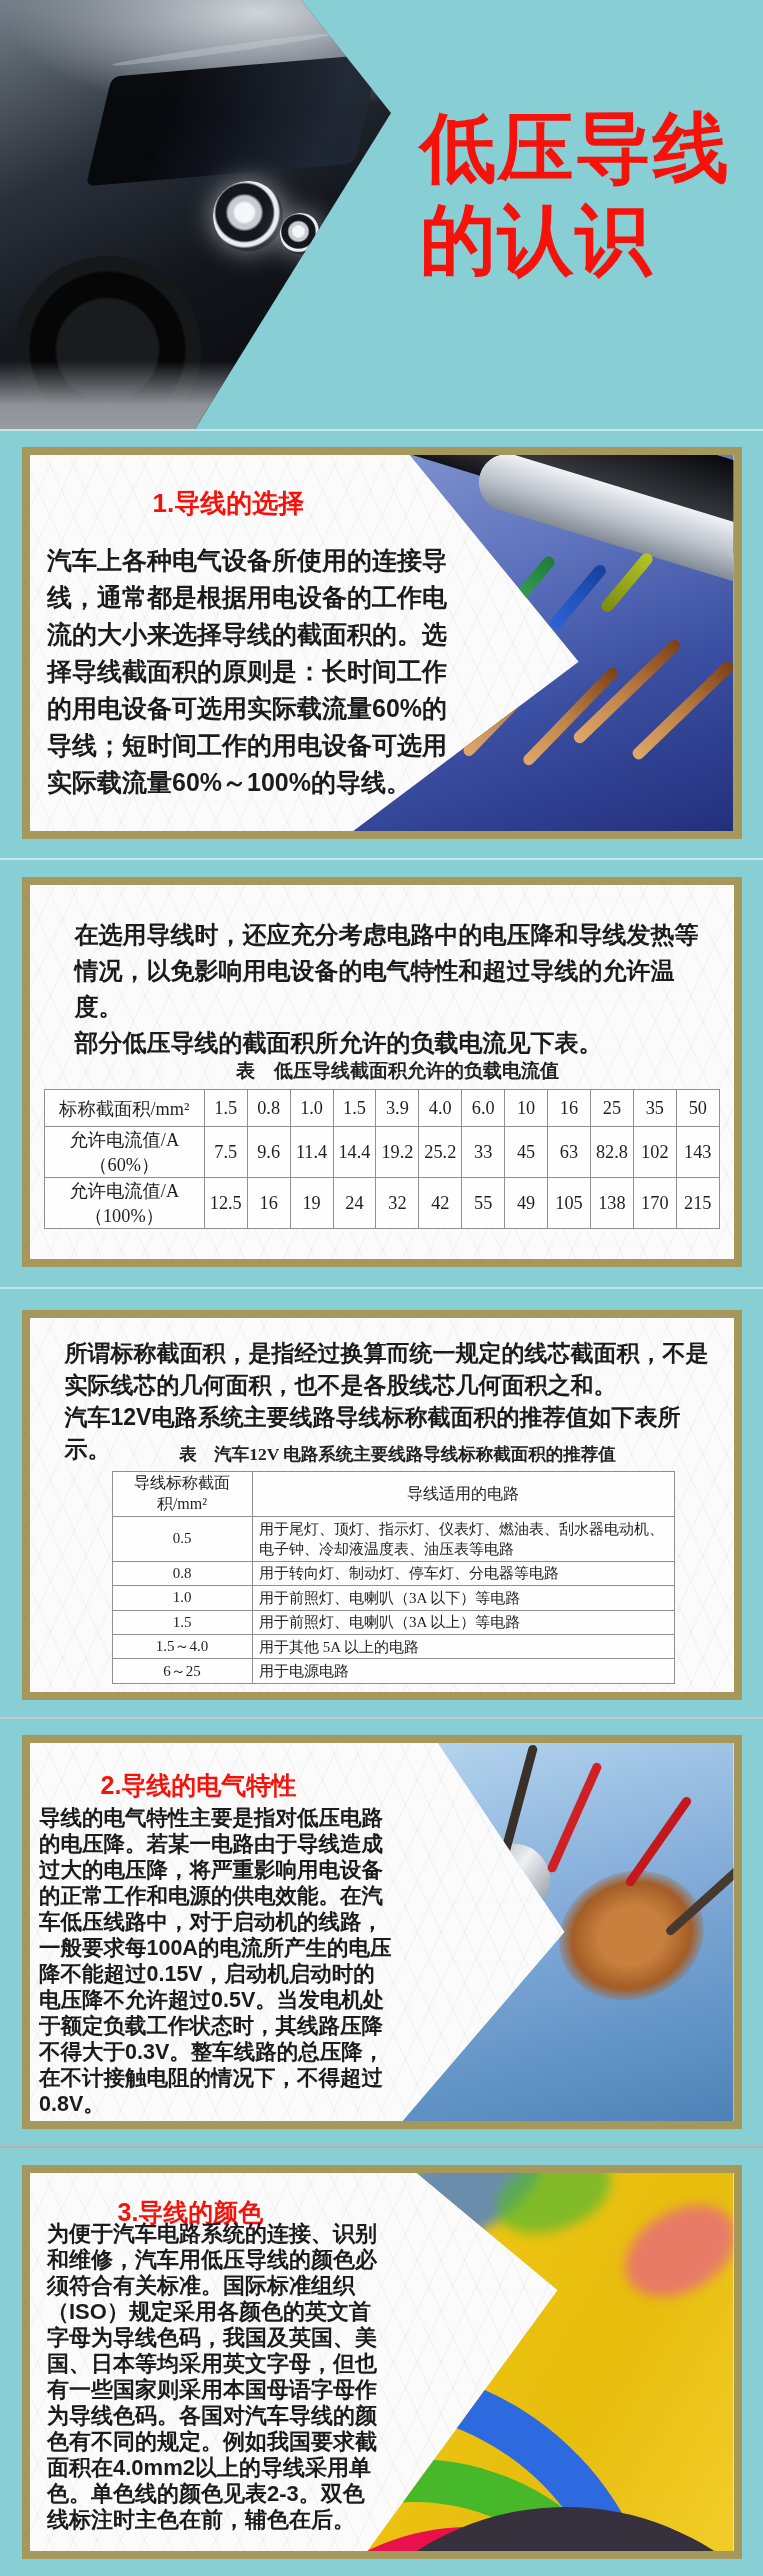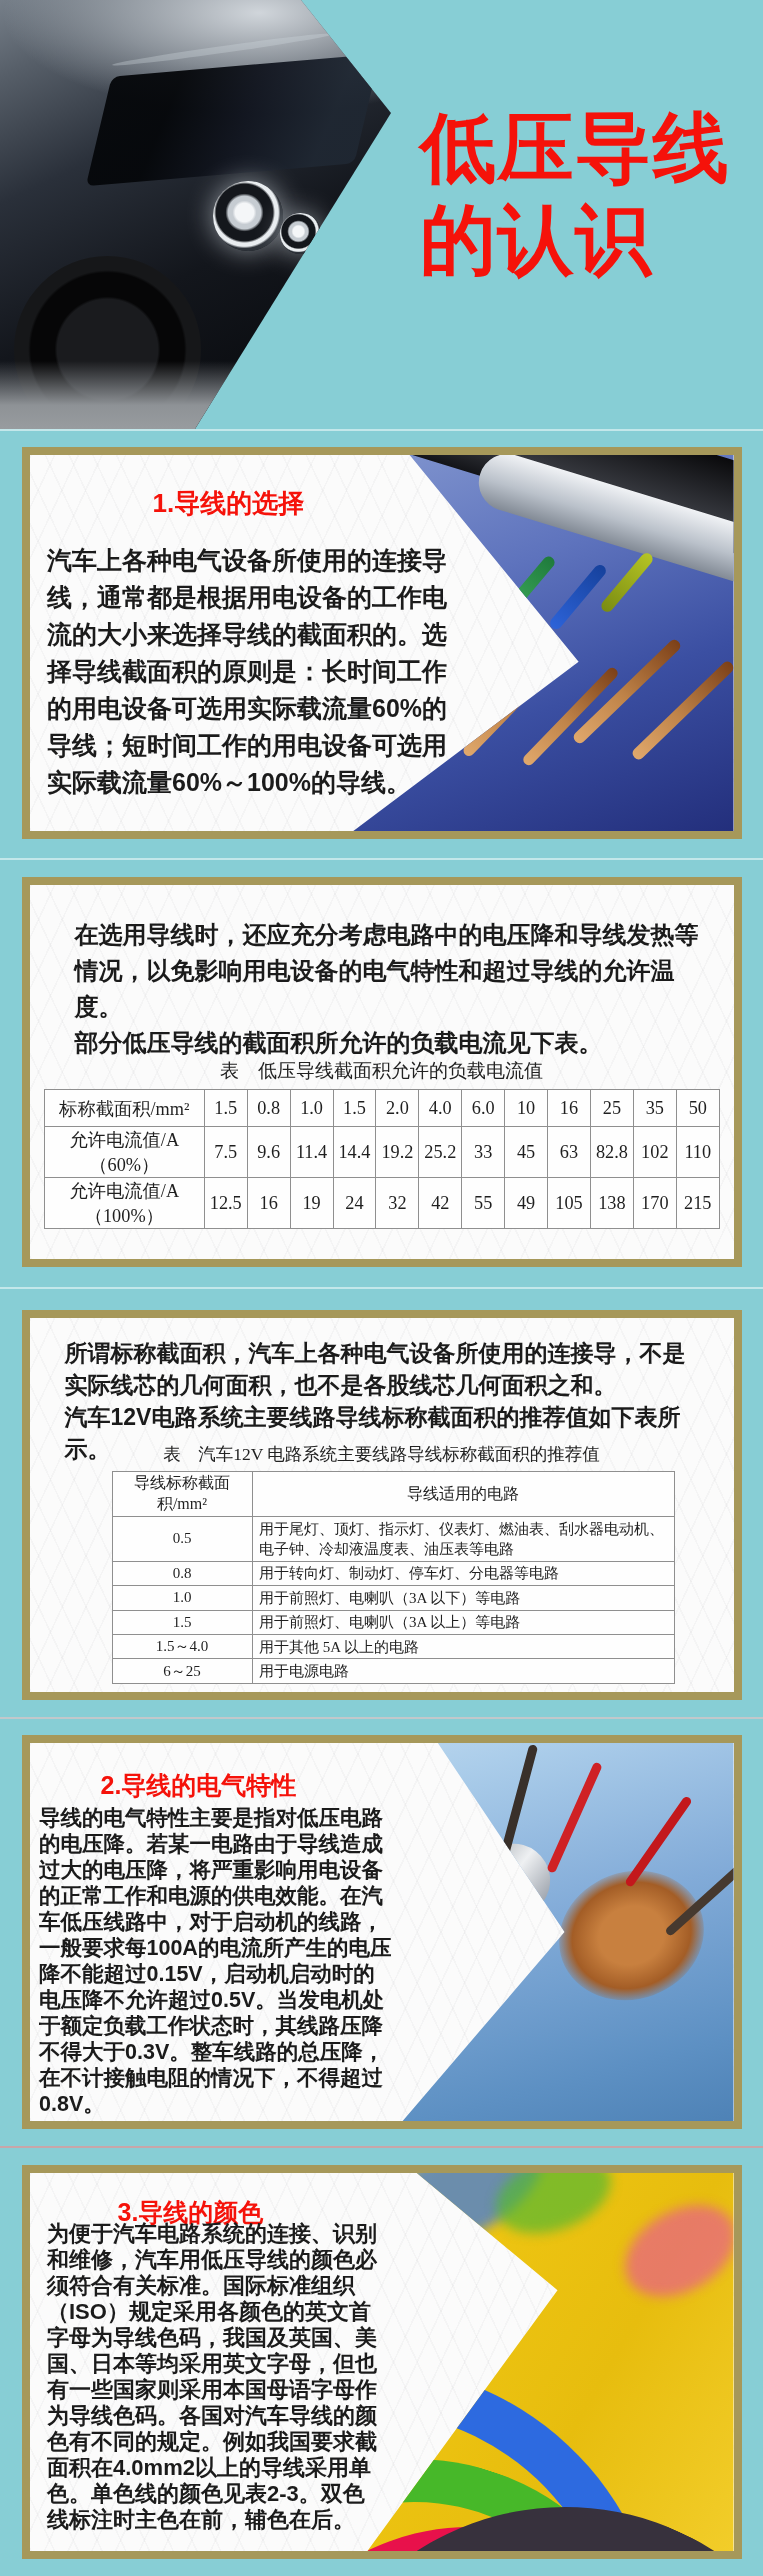--- a/index.html
+++ b/index.html
@@ -58,22 +58,22 @@
   .c1-title{left:119px;top:27px;font-size:26px;}
   .c1-body{left:17.5px;top:87px;width:417px;font-size:25px;line-height:37px;}
 
   .c2-body{left:45px;top:32px;width:636px;font-size:24px;line-height:36px;}
   .c4-title{left:67px;top:22px;font-size:25px;}
   .c4-body{left:9.5px;top:62px;width:394px;font-size:21.5px;line-height:26px;}
   .c5-title{left:84px;top:19px;font-size:25px;}
   .c5-body{left:17.5px;top:48px;width:354px;font-size:22px;line-height:26px;}
   .c3-body{left:35px;top:19px;width:661px;font-size:23px;line-height:32px;}
 
-  .tbl-title{position:absolute;left:0;width:100%;text-align:center;color:#222;z-index:3;
-       font-family:"Liberation Serif","DejaVu Serif",serif;font-weight:400;}
+  .tbl-title{position:absolute;left:16px;width:100%;text-align:center;color:#222;z-index:3;
+       font-family:"Liberation Serif","DejaVu Serif",serif;font-weight:700;}
   .c2-tbl-title{top:173px;font-size:19px;}
   .c3-tbl-title{top:124px;font-size:17.5px;}
 
   table{border-collapse:collapse;background:#fefefe;z-index:3;
         font-family:"Liberation Serif","DejaVu Serif",serif;color:#1f1f1f;}
   .tbl1{position:absolute;top:204px;left:14.3px;width:676px;table-layout:fixed;}
   .tbl1 td{border:0.8px solid #8f8f8f;height:36px;text-align:center;font-size:18.3px;padding:0 1px;}
   .tbl1 td.lbl{width:157px;font-size:18.3px;}
   .tbl2{position:absolute;top:153px;left:82px;width:563px;}
   .tbl2 th{border:0.8px solid #8f8f8f;height:25.4px;font-size:16px;font-weight:400;text-align:center;}
@@ -184,21 +184,21 @@
 部分低压导线的截面积所允许的负载电流见下表。</p>
     <div class="tbl-title c2-tbl-title">表　低压导线截面积允许的负载电流值</div>
     <table class="tbl1">
       <tbody>
           <tr>
             <td class="lbl">标称截面积/mm²</td>
             <td>1.5</td>
             <td>0.8</td>
             <td>1.0</td>
             <td>1.5</td>
-            <td>2.0</td>
+            <td>3.9</td>
             <td>4.0</td>
             <td>6.0</td>
             <td>10</td>
             <td>16</td>
             <td>25</td>
             <td>35</td>
             <td>50</td>
           </tr>
           <tr>
             <td class="lbl">允许电流值/A（60%）</td>
@@ -206,21 +206,21 @@
             <td>9.6</td>
             <td>11.4</td>
             <td>14.4</td>
             <td>19.2</td>
             <td>25.2</td>
             <td>33</td>
             <td>45</td>
             <td>63</td>
             <td>82.8</td>
             <td>102</td>
-            <td>110</td>
+            <td>143</td>
           </tr>
           <tr>
             <td class="lbl">允许电流值/A（100%）</td>
             <td>12.5</td>
             <td>16</td>
             <td>19</td>
             <td>24</td>
             <td>32</td>
             <td>42</td>
             <td>55</td>
@@ -228,21 +228,21 @@
             <td>105</td>
             <td>138</td>
             <td>170</td>
             <td>215</td>
           </tr>
         </tbody>
     </table>
   </section>
 
   <section class="card card3">
-    <p class="body c3-body">所谓标称截面积，汽车上各种电气设备所使用的连接导，不是
+    <p class="body c3-body">所谓标称截面积，是指经过换算而统一规定的线芯截面积，不是
 实际线芯的几何面积，也不是各股线芯几何面积之和。
 汽车12V电路系统主要线路导线标称截面积的推荐值如下表所示。</p>
     <div class="tbl-title c3-tbl-title">表　汽车12V 电路系统主要线路导线标称截面积的推荐值</div>
     <table class="tbl2">
       <thead>
           <tr>
             <th>导线标称截面积/mm²</th>
             <th>导线适用的电路</th>
           </tr>
         </thead>

